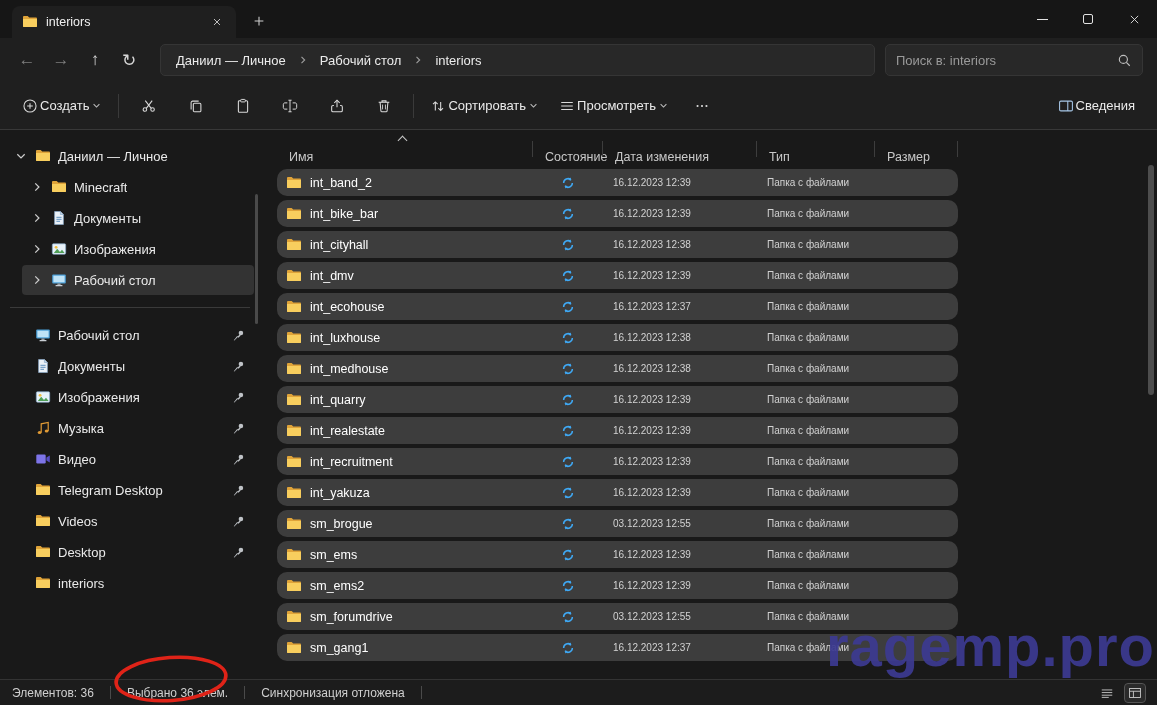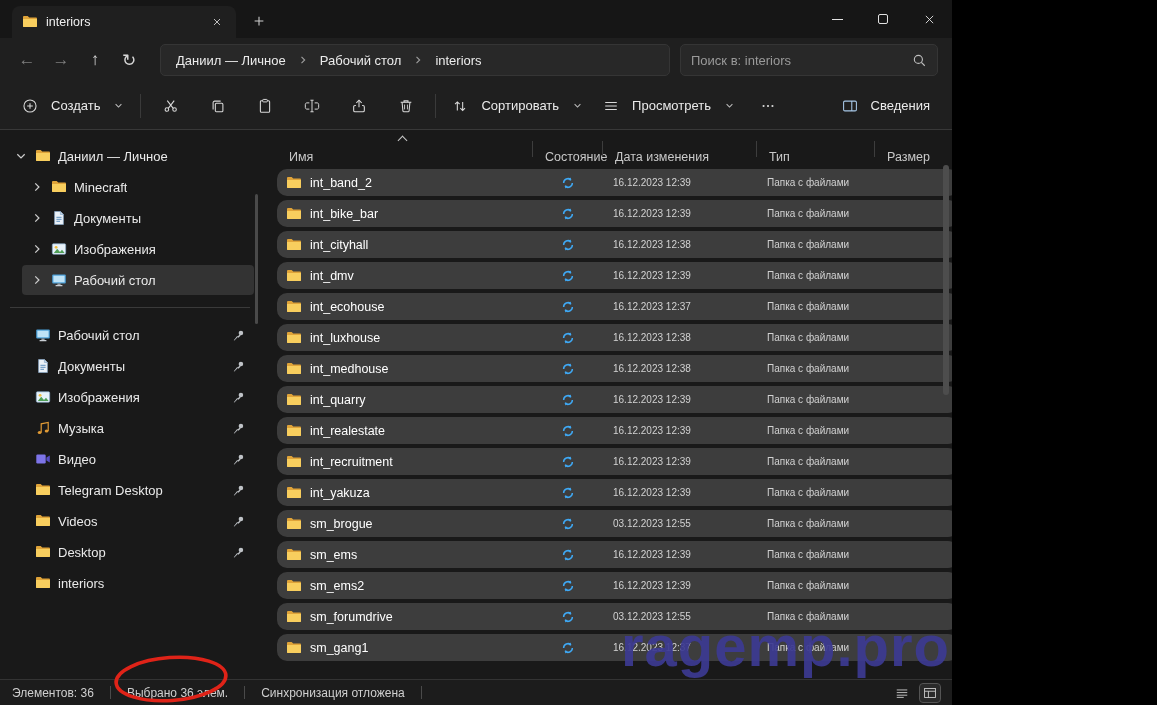--- a/index.html
+++ b/index.html
@@ -1,18 +1,18 @@
 <!DOCTYPE html>
 <html><head>
 <meta charset="utf-8">
 <style>
   *{margin:0;padding:0;box-sizing:border-box}
   html,body{background:#000}
   body{font-family:"Liberation Sans","DejaVu Sans",sans-serif}
-  .window{width:952px;height:705px;background:#191919;position:relative;overflow:hidden;color:#fff;font-size:13px}
+  .window{width:1157px;height:705px;background:#191919;position:relative;overflow:hidden;color:#fff;font-size:13px}
 
   
   .titlebar{height:38px;background:#161616;display:flex;align-items:flex-end}
   .tab{width:224px;height:32px;margin-left:12px;background:#1f1f1f;border-radius:8px 8px 0 0;display:flex;align-items:center;padding:0 10px;gap:8px}
   .tab-title{flex:1;font-size:12.5px;color:#f0f0f0;white-space:nowrap;overflow:hidden}
   .tab-close{width:18px;height:18px;display:flex;align-items:center;justify-content:center;border-radius:3px}
   .newtab{width:30px;height:30px;margin-left:8px;margin-bottom:2px;display:flex;align-items:center;justify-content:center}
   .wincontrols{margin-left:auto;display:flex;height:38px;align-self:flex-start}
   .wc{width:46px;height:38px;display:flex;align-items:center;justify-content:center}
   .min-glyph{width:11px;height:1px;background:#e2e2e2;display:block}
@@ -26,21 +26,21 @@
   .breadcrumb{flex:1;margin:0 10px 0 14px;padding:0 6px;gap:2px}
   .crumb{padding:0 9px;font-size:13px;color:#ececec;border-radius:3px;white-space:nowrap}
   .crumb-sep{display:flex;width:12px;height:12px;flex:none}
   .searchbox{width:258px;padding:0 10px;margin-right:4px}
   .searchbox input{flex:1;min-width:0;background:transparent;border:none;outline:none;color:#eab308;font:inherit}
   .searchbox input::placeholder{color:#9a9a9a;opacity:1}
   .search-ic{width:15px;height:15px;margin-left:6px;flex:none;display:flex}
 
   
   .toolbar{height:48px;background:#1f1f1f;border-bottom:1px solid #383838;display:flex;align-items:center;padding:0 12px}
-  .tbtn{display:flex;align-items:center;gap:13px;height:34px;padding:0 10px;border-radius:4px;font-size:13px;color:#eaeaea}
+  .tbtn{display:flex;align-items:center;gap:2px;height:34px;padding:0 10px;border-radius:4px;font-size:13px;color:#eaeaea}
   .ibtn{width:47px;height:34px;display:flex;align-items:center;justify-content:center;border-radius:4px}
   .tsep{width:1px;height:24px;background:#3a3a3a;margin:0 6px}
   .chev-sm{width:11px;height:11px;display:flex;flex:none}
   .details-btn{margin-left:auto}
 
   
   .body{display:flex;height:549px;position:relative;background:#191919}
 
   .sidebar{width:260px;flex:none;padding-top:10px;position:relative}
   .side-item{height:30px;margin:1px 6px;border-radius:4px;display:flex;align-items:center;padding:0 8px;gap:7px;font-size:13px;color:#eaeaea}

